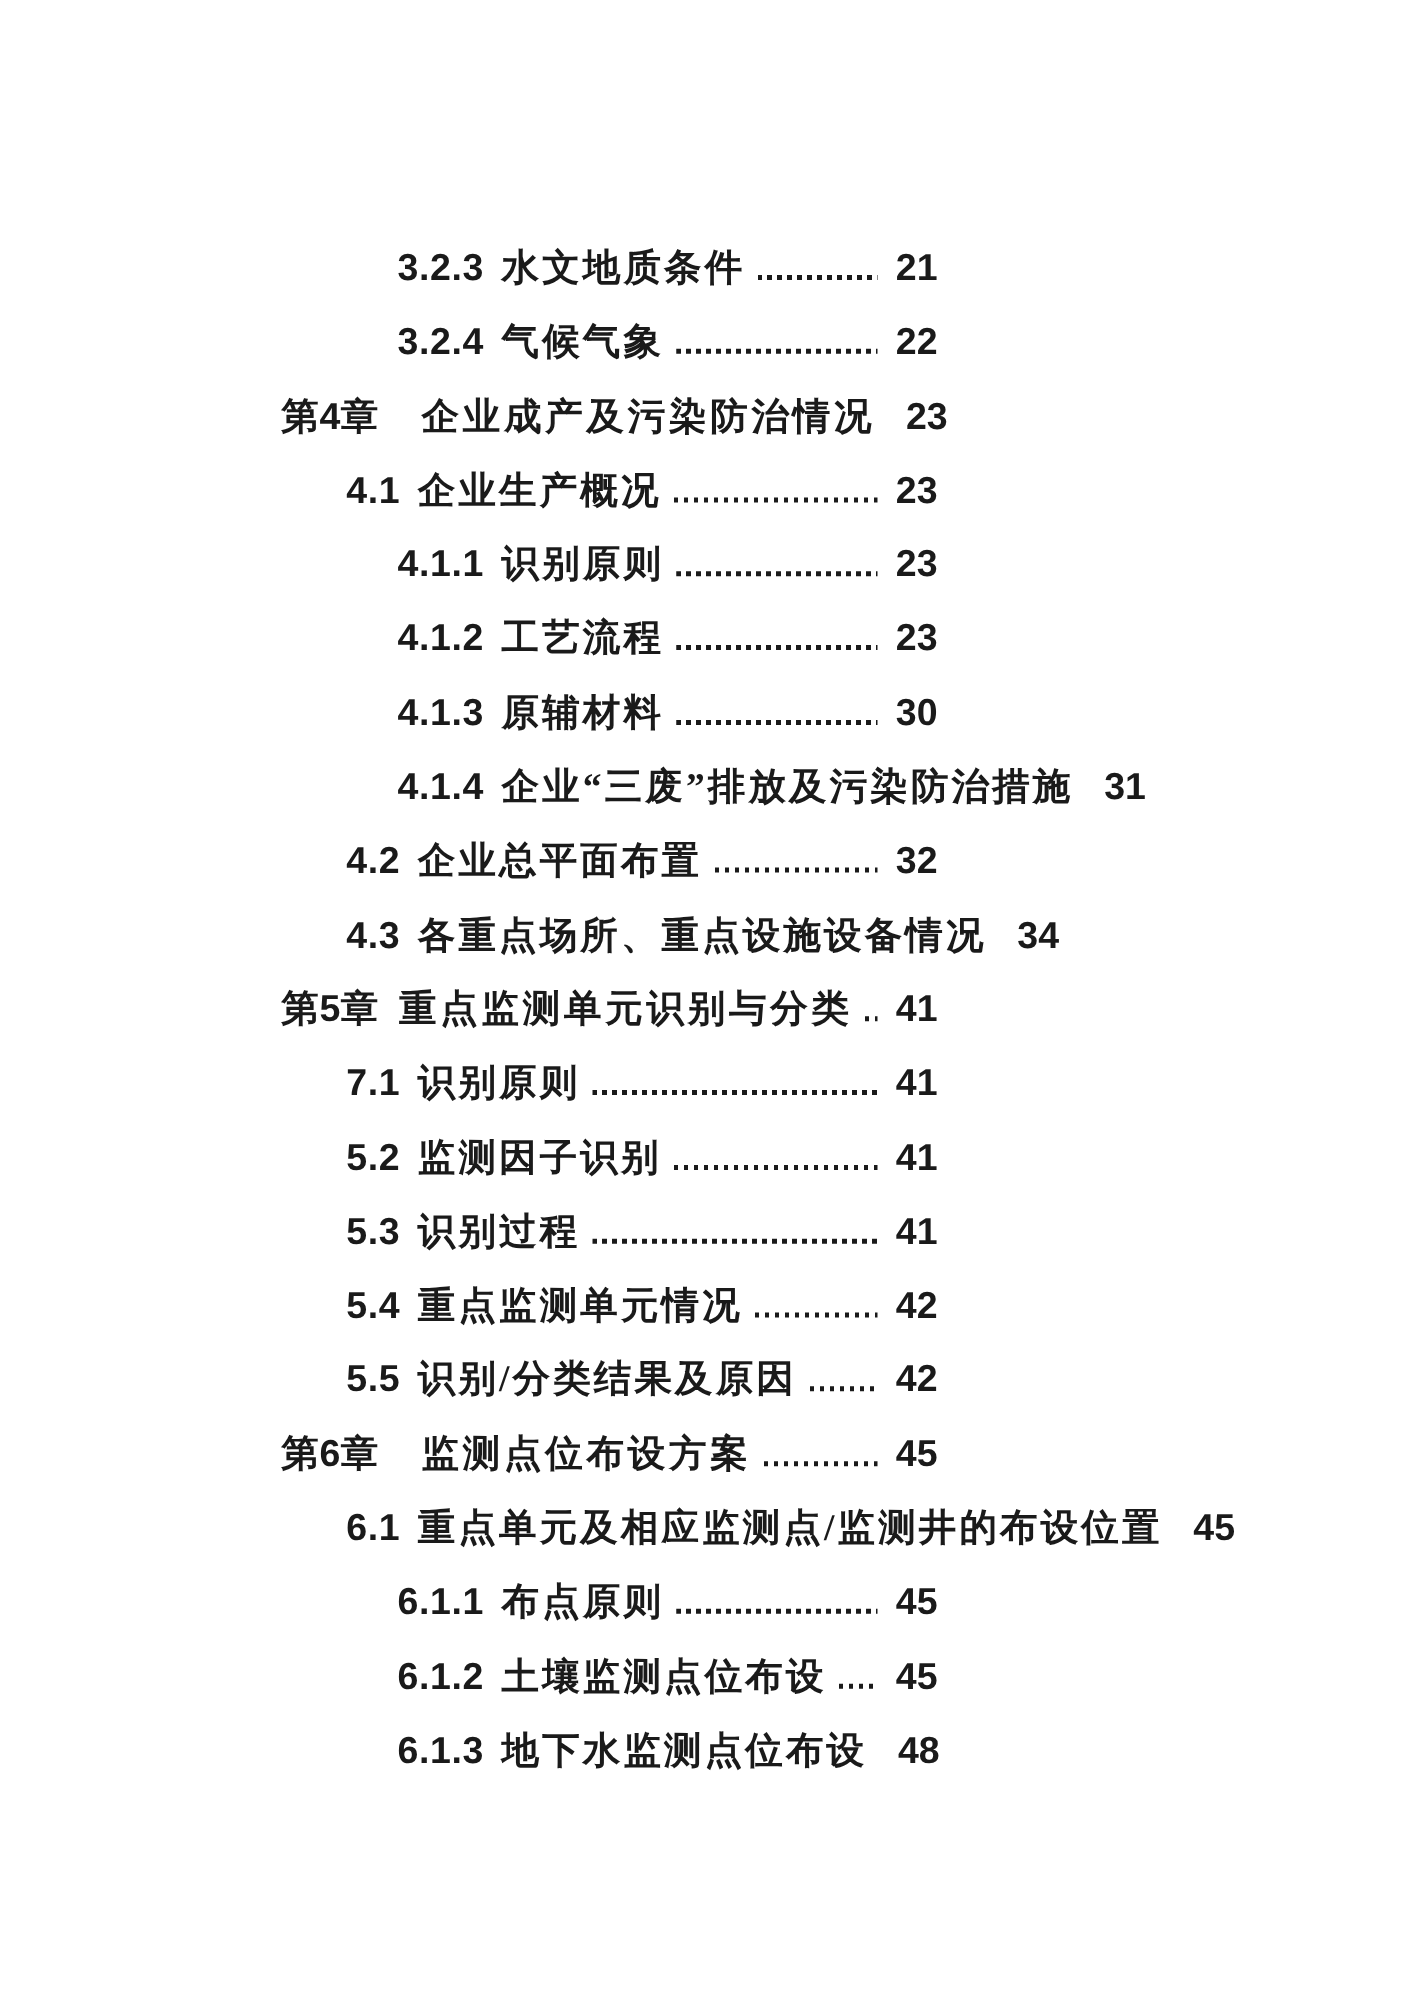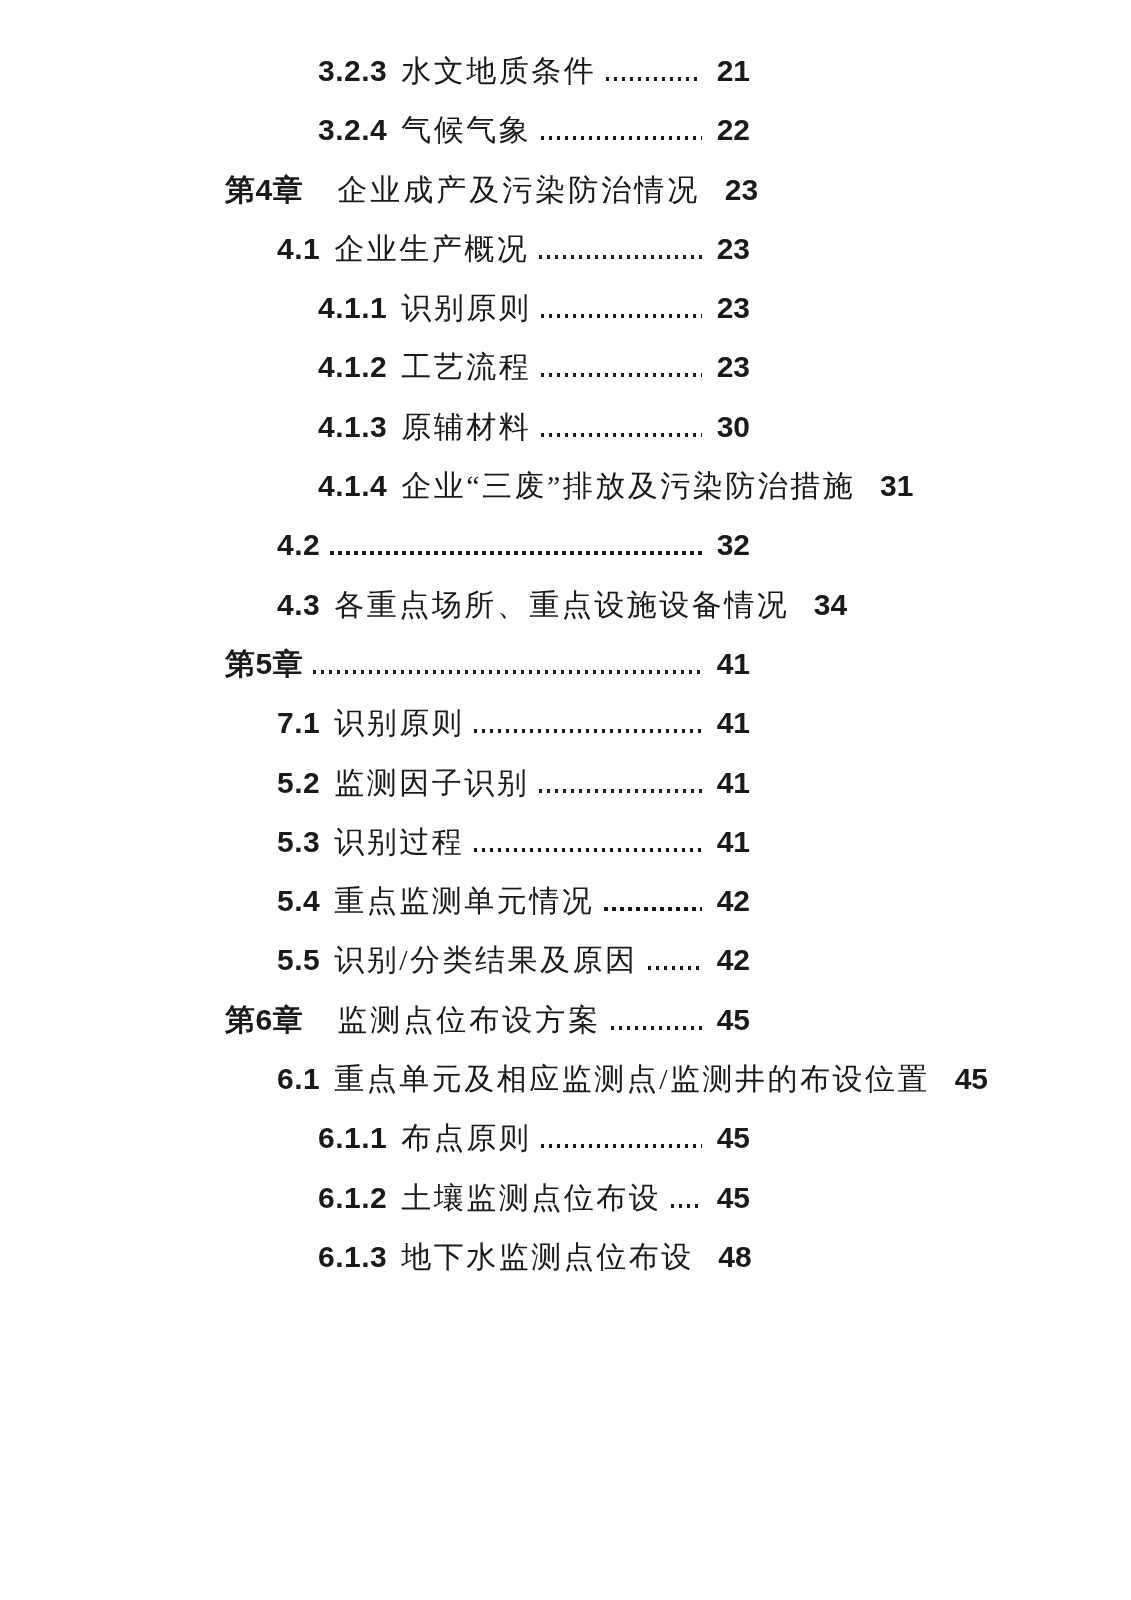--- a/index.html
+++ b/index.html
@@ -11,20 +11,21 @@
     height: 1600px;
     background: var(--bg-color, #ffffff);
     color: var(--text-color, #1a1a1a);
     overflow: hidden;
     font-family: "Liberation Sans", "DejaVu Sans", sans-serif;
   }
   .page {
     box-sizing: border-box;
     width: 921px;
     height: 1600px;
+    padding-top: 144px;
     padding-right: 171px;
     background: var(--bg-color, #ffffff);
   }
   ol.toc {
     list-style: none;
     margin: 0;
     padding: 0;
   }
   .toc-line {
     box-sizing: border-box;
@@ -42,21 +43,21 @@
   .num {
     font-family: "Liberation Sans", "DejaVu Sans", sans-serif;
     font-size: 30px;
     font-weight: 600;
     letter-spacing: 0.5px;
     flex: 0 0 auto;
   }
   .title {
     font-family: "Liberation Serif", "DejaVu Serif", serif;
     font-size: 30px;
-    font-weight: 400;
+    font-weight: 700;
     letter-spacing: 2.5px;
     margin-left: 14px;
     flex: 0 0 auto;
   }
   .level-0 .title { letter-spacing: 3px; }
   .level-0.gap-wide .title { margin-left: 34px; }
   .level-0:not(.gap-wide) .title { margin-left: 16px; }
 
   .leader {
     flex: 1 1 auto;
@@ -126,31 +127,33 @@
     <span class="page-num">30</span>
   </li>
       <li class="toc-line level-2">
     <span class="num">4.1.4</span>
     <span class="title">企业“三废”排放及污染防治措施</span>
     <span class="leader"></span>
     <span class="page-num">31</span>
   </li>
       <li class="toc-line level-1">
     <span class="num">4.2</span>
+    <span class="title">企业总平面布置</span>
     <span class="leader"></span>
     <span class="page-num">32</span>
   </li>
       <li class="toc-line level-1">
     <span class="num">4.3</span>
     <span class="title">各重点场所、重点设施设备情况</span>
     <span class="leader"></span>
     <span class="page-num">34</span>
   </li>
       <li class="toc-line level-0">
     <span class="num">第5章</span>
+    <span class="title">重点监测单元识别与分类</span>
     <span class="leader"></span>
     <span class="page-num">41</span>
   </li>
       <li class="toc-line level-1">
     <span class="num">7.1</span>
     <span class="title">识别原则</span>
     <span class="leader"></span>
     <span class="page-num">41</span>
   </li>
       <li class="toc-line level-1">

